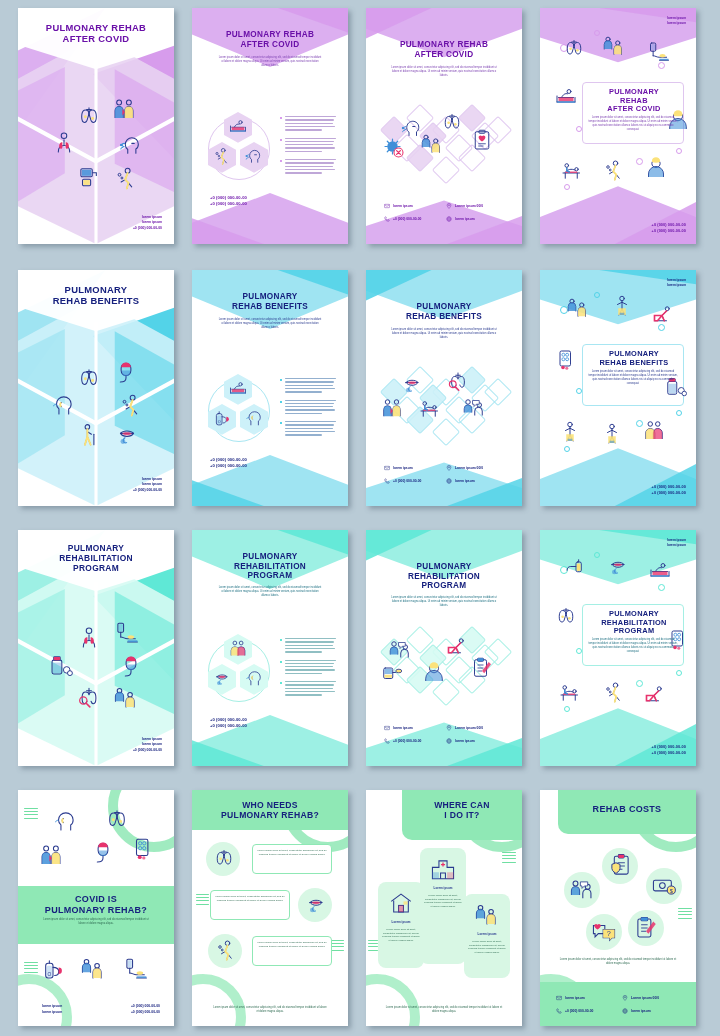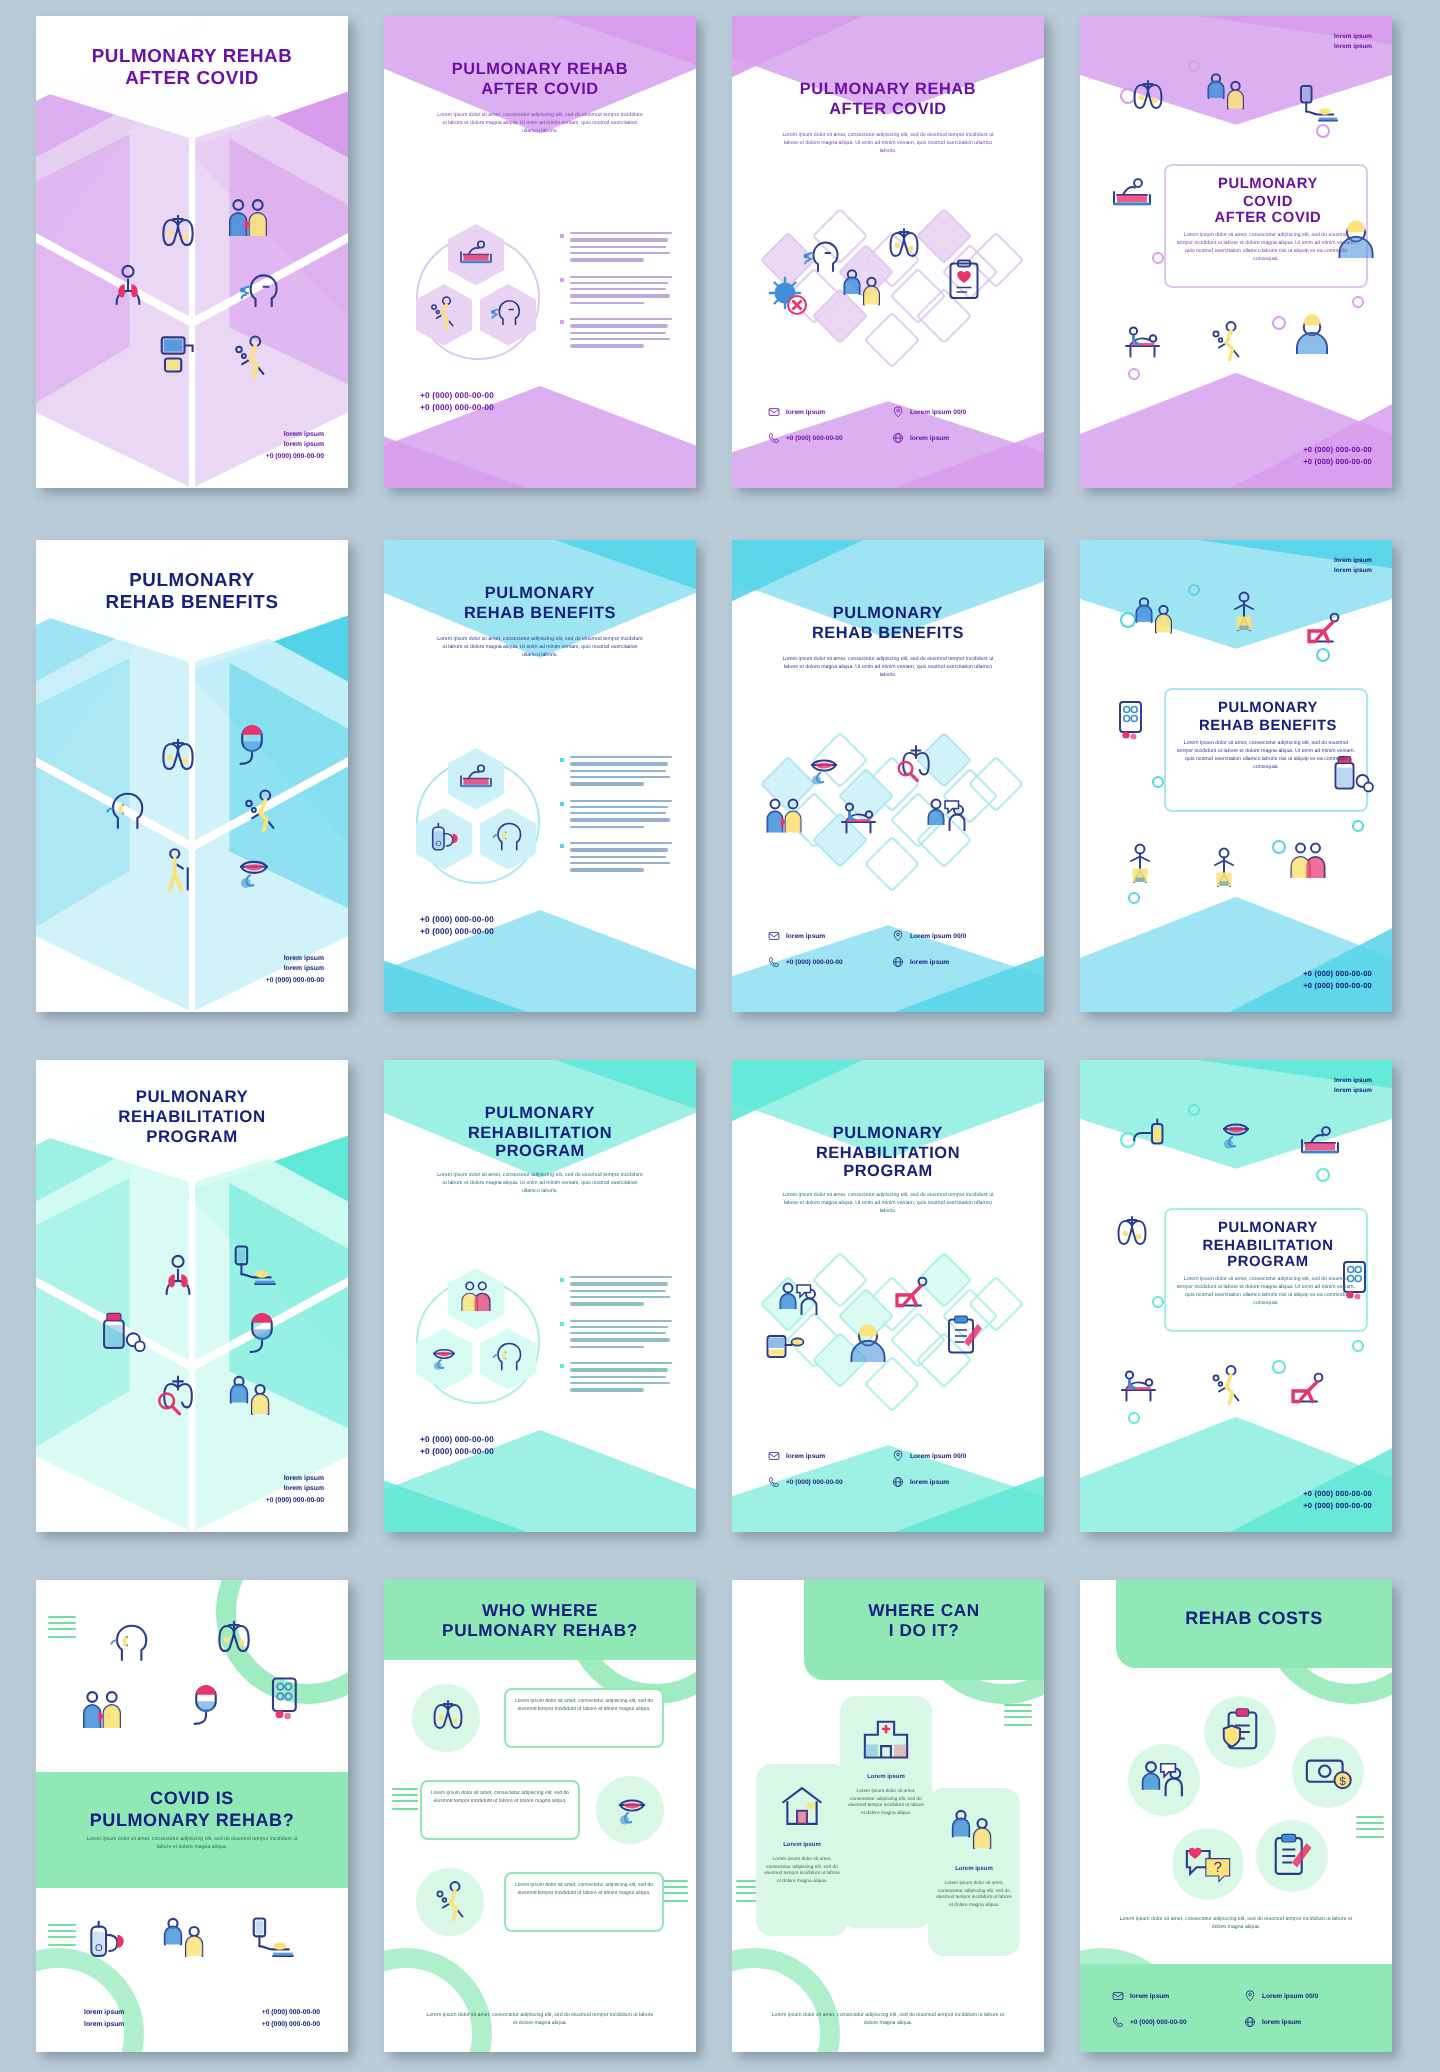--- a/index.html
+++ b/index.html
@@ -391,21 +391,21 @@
    <path d="M9.5 21c3 0 5 2 8 2h10"></path>
             <path d="M18 27h12"></path>
           </g>
    <rect x="7" y="5.2" width="5" height="8.6" rx="1.2" fill="#3f8fd8" opacity=".3"></rect>
    <path d="M18 25h12v2H18z" fill="#3f8fd8" opacity=".85"></path>
    <ellipse cx="22" cy="21" rx="4" ry="2.2" fill="#fbe27a"></ellipse>
         </svg></div>
       <div class="cardbox" style="left: 42px; top: 74px; width: 102px; height: 62px; border-color: rgb(223, 198, 239);"></div>
       <div class="title t-purple" style="top: 80px; left: 46px; right: 14px; font-size: 7.4px;">
         <div>PULMONARY</div>
-        <div>COVID</div>
+        <div>REHAB</div>
         <div>AFTER COVID</div>
       </div>
       <div class="body-copy c-purple" style="top: 108px; left: 48px; right: 18px;">Lorem ipsum dolor sit amet, consectetur adipiscing elit, sed do eiusmod tempor incididunt ut labore et dolore magna aliqua. Ut enim ad minim veniam, quis nostrud exercitation ullamco laboris nisi ut aliquip ex ea commodo consequat.</div>
       <div class="hexicon" style="left: 14px; top: 76px; width: 24px; height: 24px;"><svg viewBox="0 0 32 32" width="24" height="24" class="ico">
           <g fill="none" stroke="#2b3b8f" stroke-width="1.3" stroke-linecap="round">
    <path d="M4 24v-8M4 24h24M28 24v-6"></path>
             <path d="M6 18h20"></path>
    <circle cx="20" cy="10" r="2.6"></circle>
             <path d="M10 18c2-4 5-6 8-5"></path>
           </g>
@@ -1324,21 +1324,21 @@
         <div>+0 (000) 000-00-00</div>
       </div>
     </div>
     <div class="page" style="left: 192px; top: 790px; width: 156px; height: 236px;">
       <div class="layer">
         <div class="shape" style="right: -26px; top: -30px; width: 92px; height: 92px; border-radius: 50%; border: 10px solid rgb(143, 232, 181); opacity: 0.85;"></div>
         <div class="shape" style="left: -32px; bottom: -34px; width: 86px; height: 86px; border-radius: 50%; border: 10px solid rgb(143, 232, 181); opacity: 0.7;"></div>
       </div>
       <div class="band" style="left: 0px; top: 0px; width: 100%; height: 40px; background: rgb(143, 232, 181); z-index: 3;"></div>
       <div class="title t-navy" style="top: 10px; font-size: 8.6px;">
-        <div>WHO WHERE</div>
+        <div>WHO NEEDS</div>
         <div>PULMONARY REHAB?</div>
       </div>
       <div class="lines" style="left: 4px; top: 104px; width: 13px;">
         <i style="background: rgb(111, 223, 162);"></i>
         <i style="background: rgb(111, 223, 162);"></i>
         <i style="background: rgb(111, 223, 162);"></i>
         <i style="background: rgb(111, 223, 162);"></i>
       </div>
       <div class="lines" style="right: 4px; top: 150px; width: 13px;">
         <i style="background: rgb(111, 223, 162);"></i>

